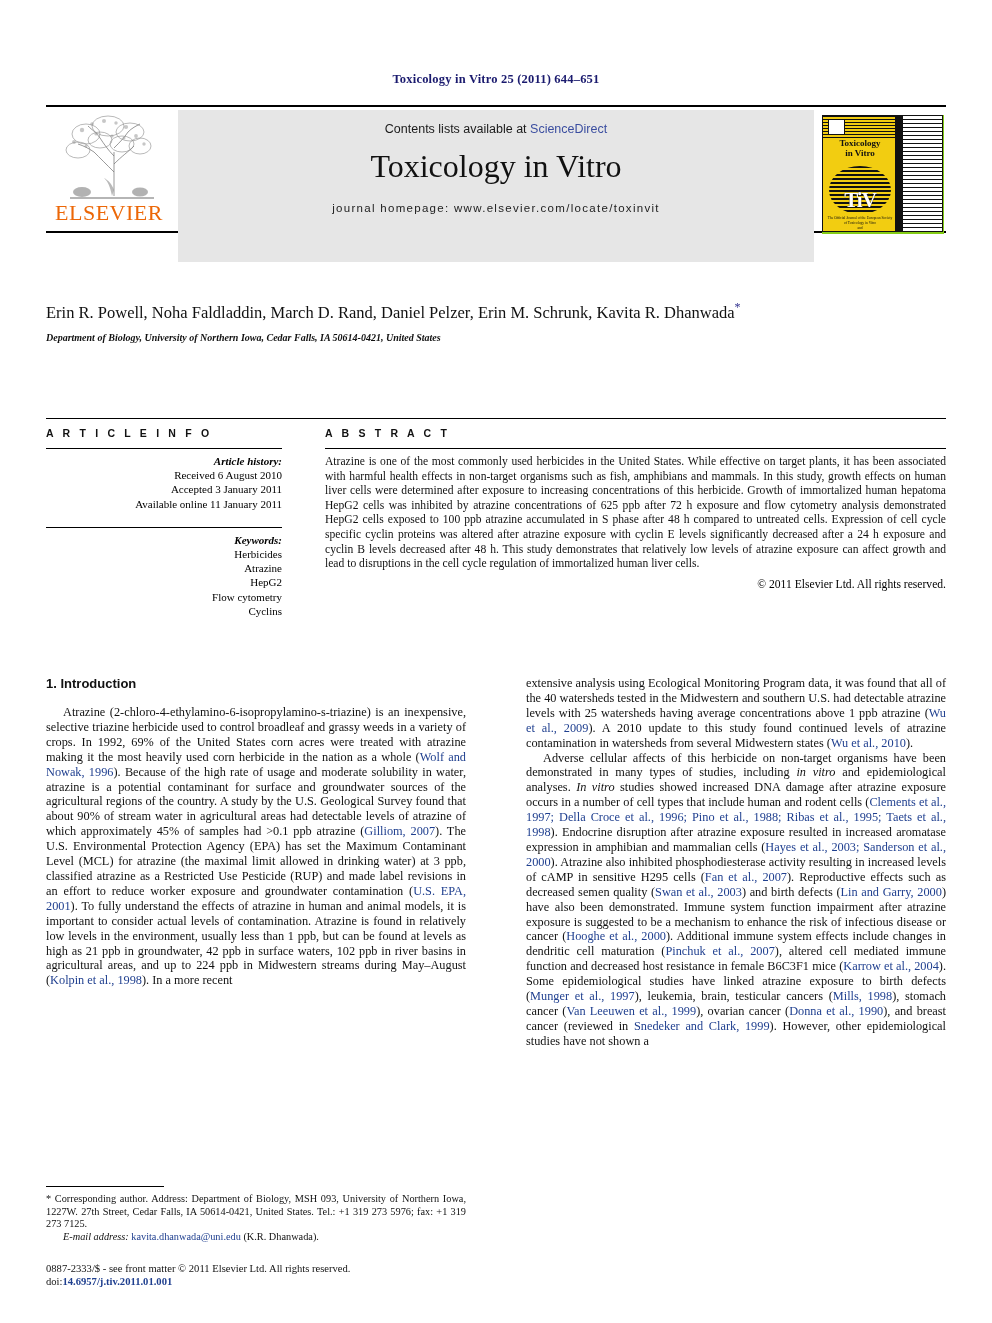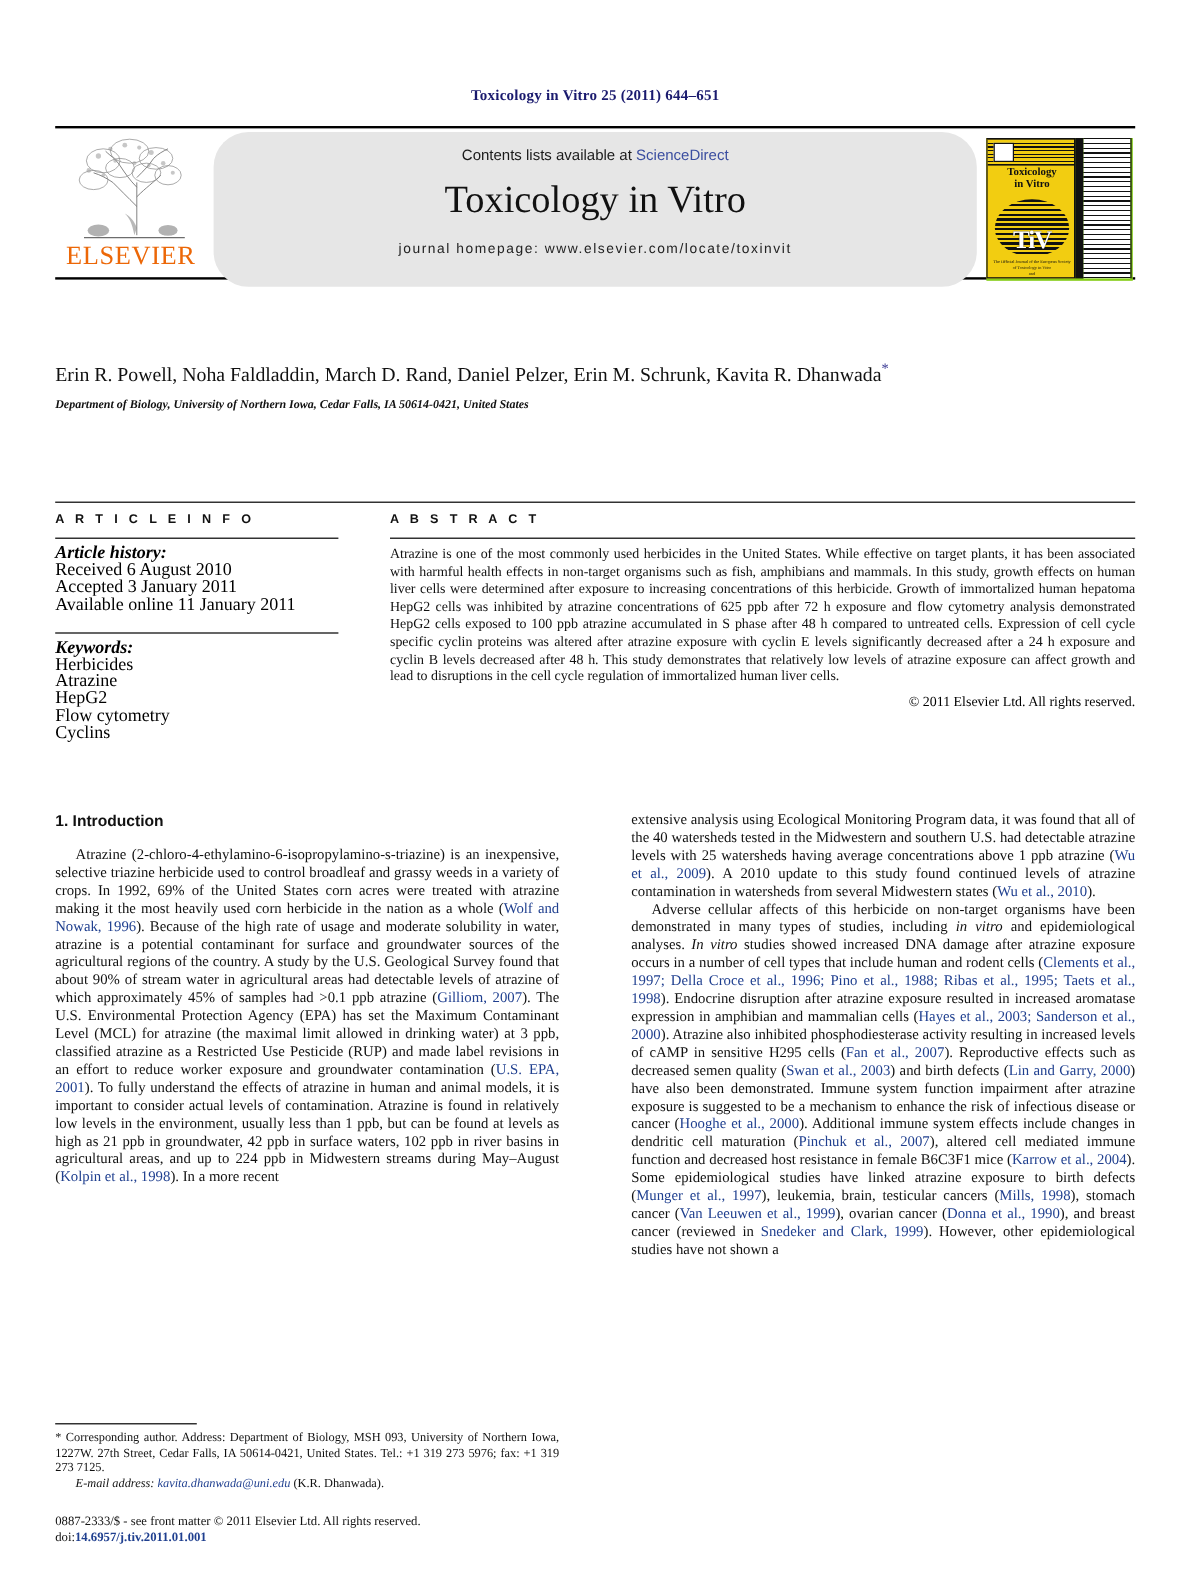--- a/index.html
+++ b/index.html
@@ -70,23 +70,22 @@
     text-align: center;
     font-family: "Liberation Serif", serif;
     font-size: 22px;
     letter-spacing: .5px;
     color: #ec6707;
   }
   .center-panel {
     position: absolute;
     left: 132px; top: 3px;
     width: 636px;
-    height: 129px;
+    height: 152px;
     background: #e6e6e6;
-    border-radius: 29px;
   }
   .contents-line {
     position: absolute;
     left: 0; top: 12px;
     width: 100%;
     text-align: center;
     font-family: "Liberation Sans", sans-serif;
     font-size: 12.5px;
     color: #1a1a1a;
   }
@@ -242,21 +241,21 @@
   .sec-head {
     font-family: "Liberation Sans", sans-serif;
     font-weight: bold;
     font-size: 10.5px;
     letter-spacing: 3.2px;
     color: #111;
     padding-top: 3px;
     margin-bottom: 9px;
   }
   .rule { border-top: 1.1px solid #000; }
-  .info-group { padding-top: 5px; font-size: 15px; line-height: 14.2px; }
+  .info-group { padding-top: 5px; font-size: 11px; line-height: 14.2px; text-align: right; }
   .info-group .lbl { font-style: italic; font-weight: bold; }
   .info-gap { height: 16px; }
   .abs-body {
     font-size: 11.6px;
     line-height: 14.6px;
     text-align: justify;
     padding-top: 6px;
     color: #111;
   }
   .abs-copy {
@@ -308,21 +307,21 @@
     border-top: 1.1px solid #000;
     margin-bottom: 6px;
   }
   .fn {
     font-size: 10.3px;
     line-height: 12.6px;
     text-align: justify;
     color: #111;
   }
   .fn .lbl { font-style: italic; }
-  .fn a, .fn .link { color: #1f3f8f; font-style: italic; }
+  .fn a, .fn .link { color: #1f3f8f; }
   .imprint {
     position: absolute;
     left: 46px; top: 1262px;
     width: 460px;
     font-size: 10.6px;
     line-height: 13.4px;
     color: #111;
   }
   .imprint .doi { color: #1f3f8f; font-weight: bold; }
 </style>

